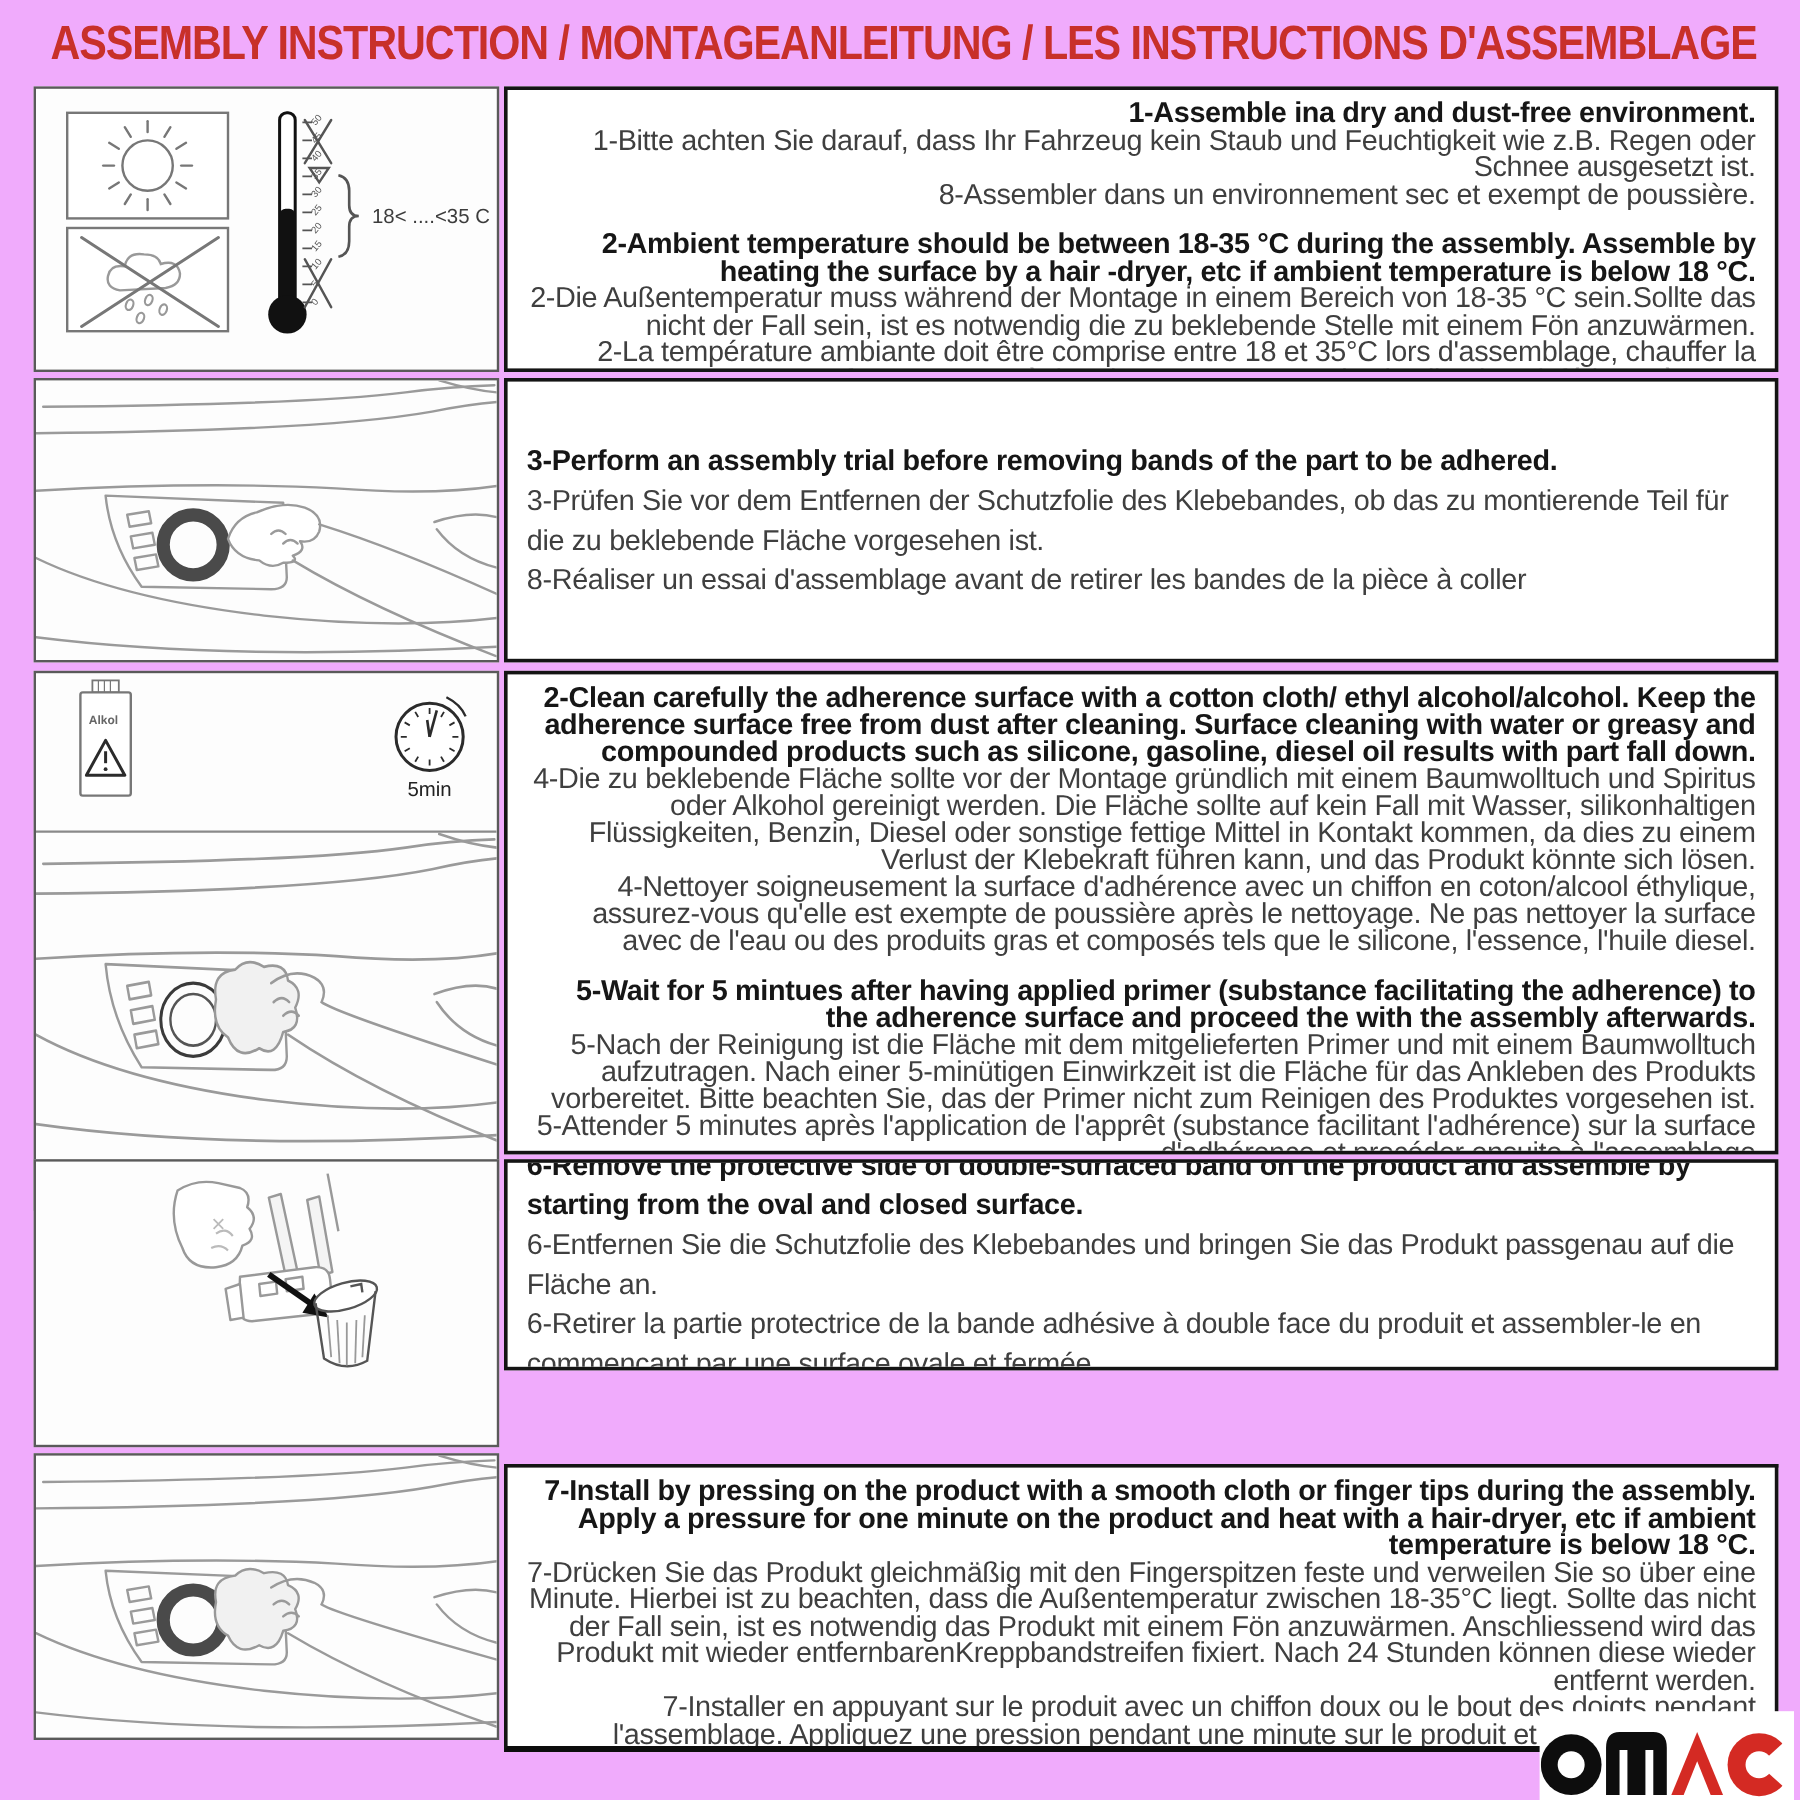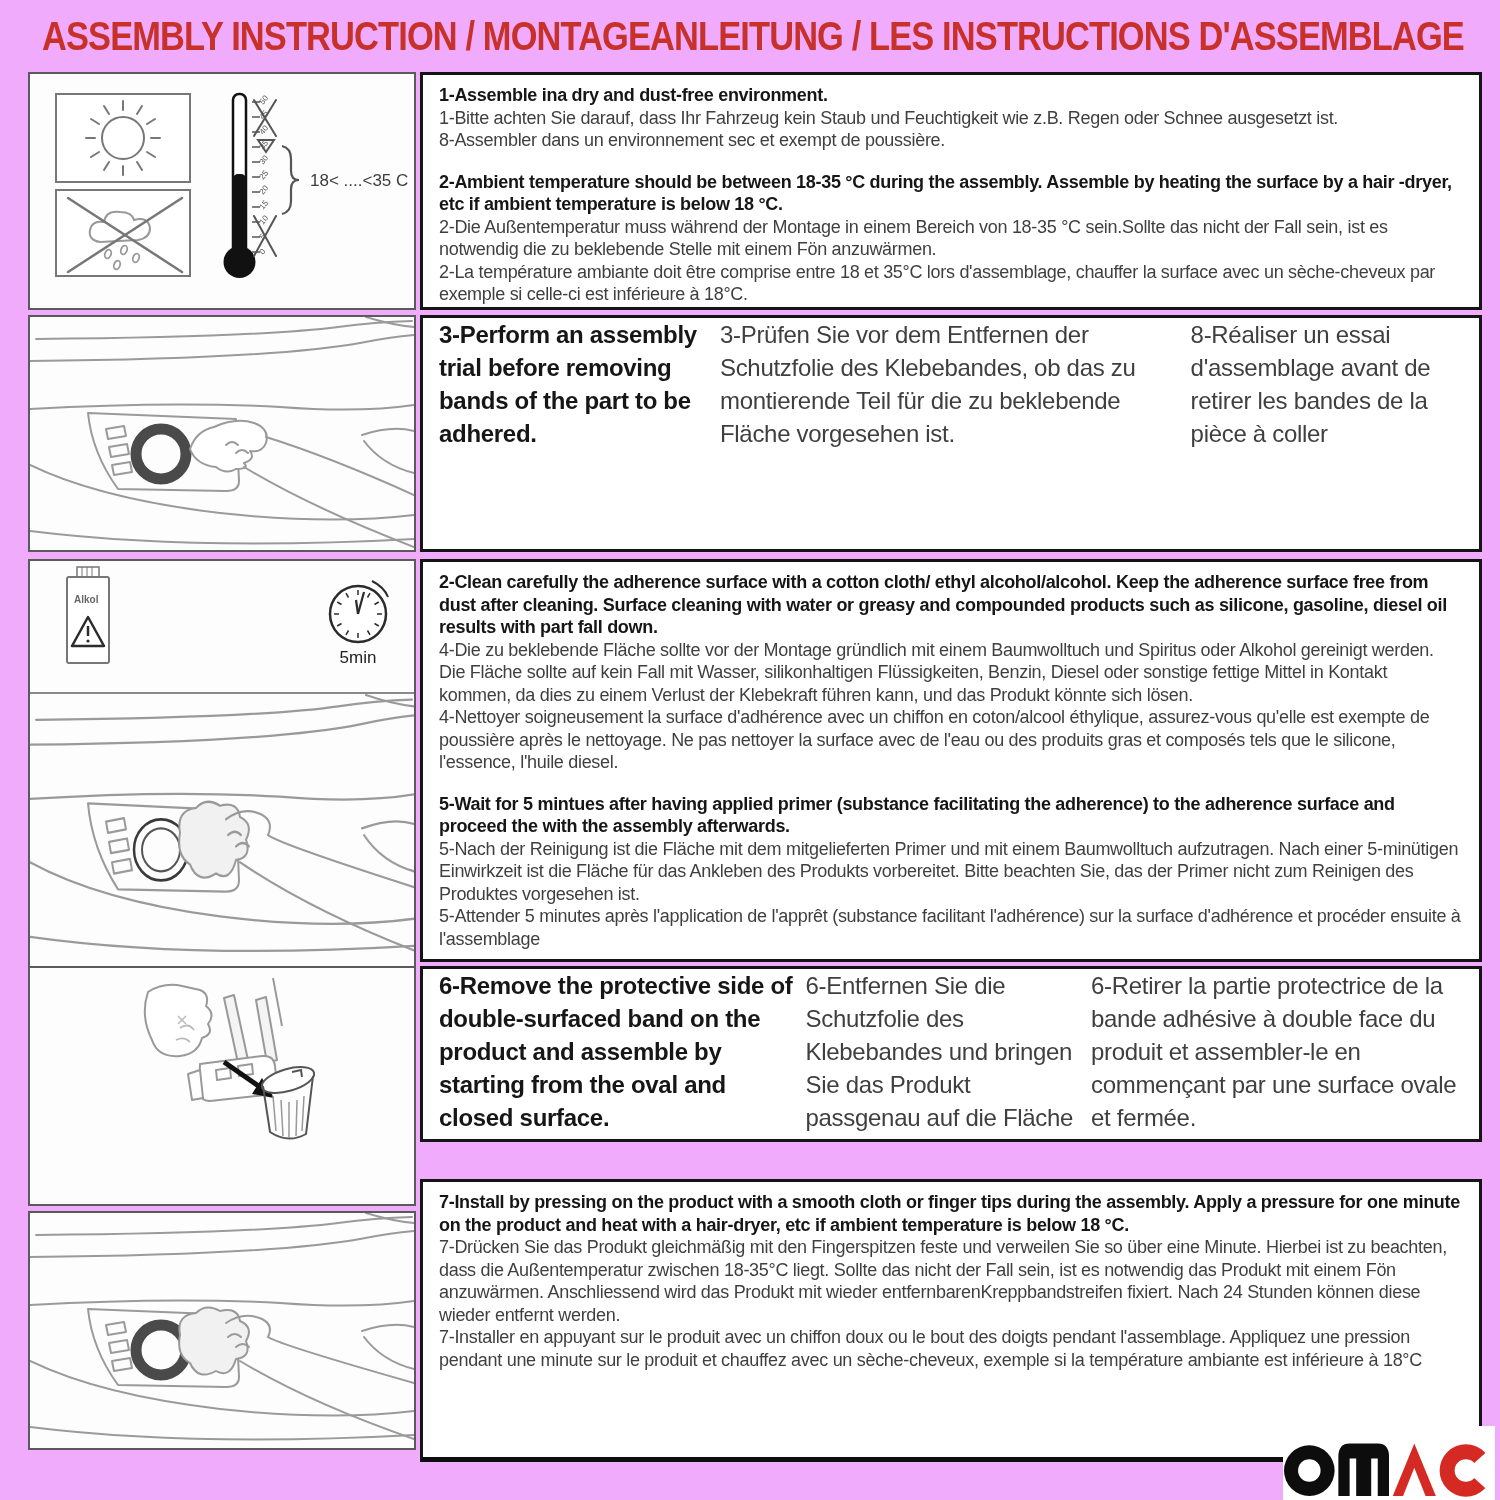--- a/index.html
+++ b/index.html
@@ -6,24 +6,24 @@
   .page{position:relative;width:1500px;height:1500px;background:#f0abfc;
         font-family:"Liberation Sans", sans-serif;overflow:hidden;}
   .title{position:absolute;left:42px;top:14px;font-size:40px;font-weight:bold;
          color:#c8302a;letter-spacing:-1px;white-space:nowrap;
          transform:scale(0.86,1);transform-origin:left top;}
   .imgbox{position:absolute;left:28px;width:388px;border:2px solid #5a5a5a;
           background:#fdfdfd;box-sizing:border-box;overflow:hidden;}
   .textbox{position:absolute;left:420px;width:1062px;border:3px solid #141414;
            background:#fff;box-sizing:border-box;overflow:hidden;}
   .textbox p{margin:0;}
-  .small{font-size:18px;line-height:22.5px;letter-spacing:-0.3px;
-         padding:9px 16px 0 16px;color:#3f3f3f;}
+  .small{font-size:24px;line-height:22.5px;letter-spacing:-0.3px;
+         padding:9px 16px 0 16px;color:#3f3f3f;text-align:right;}
   .big{font-size:24px;line-height:33px;letter-spacing:-0.3px;color:#3f3f3f;
-       padding:0 16px;display:flex;flex-direction:row;justify-content:center;}
+       padding:0 16px;display:flex;flex-direction:column;justify-content:center;}
   .b{font-weight:bold;color:#161616;}
   .gap{margin-top:19px !important;}
   .textbox5{border-bottom-width:5px;border-bottom-color:#0d0d0d;}
   .logo{position:absolute;left:1283px;top:1426px;width:212px;height:76px;
         background:#fff;display:flex;align-items:center;justify-content:center;}
   svg text{font-family:"Liberation Sans", sans-serif;}
 </style>
 </head>
 <body>
 
@@ -284,21 +284,21 @@
       <circle cx="131" cy="137" r="25" fill="none" stroke="#4a4a4a" stroke-width="11"></circle>
       <path d="M150 122 Q146 102 166 100 Q176 90 190 98 Q208 94 210 108 Q224 114 216 128 Q222 144 206 146 Q200 166 186 158 Q168 168 160 150 Q146 142 150 122 Z" fill="#f1f1f1" stroke="#999" stroke-width="2" stroke-linejoin="round"></path>
       <g stroke="#9a9a9a" stroke-width="2" fill="none" stroke-linecap="round">
         <path d="M196 110 Q214 98 232 106 Q244 112 238 124 Q250 132 384 170"></path>
         <path d="M210 148 Q280 190 384 226"></path>
         <path d="M198 124 q7 -6 13 0"></path>
           <path d="M206 134 q7 -6 13 0"></path>
       </g>
     </svg>
   </div>
-  <div class="textbox small textbox5" style="top:1179px;height:283px">
+  <div class="textbox small textbox5" style="top:1220px;height:240px">
     <p class="b">7-Install by pressing on the product with a smooth cloth or finger tips during the assembly. Apply a pressure for one minute on the product and heat with a hair-dryer, etc if ambient temperature is below 18 °C.</p>
     <p>7-Drücken Sie das Produkt gleichmäßig mit den Fingerspitzen feste und verweilen Sie so über eine Minute. Hierbei ist zu beachten, dass die Außentemperatur zwischen 18-35°C liegt. Sollte das nicht der Fall sein, ist es notwendig das Produkt mit einem Fön anzuwärmen. Anschliessend wird das Produkt mit wieder entfernbarenKreppbandstreifen fixiert. Nach 24 Stunden können diese wieder entfernt werden.</p>
     <p>7-Installer en appuyant sur le produit avec un chiffon doux ou le bout des doigts pendant l'assemblage. Appliquez une pression pendant une minute sur le produit et chauffez avec un sèche-cheveux, exemple si la température ambiante est inférieure à 18°C</p>
   </div>
 
   <div class="logo" role="img" aria-label="OMAC">
     <svg width="210" height="72" viewBox="0 0 224 76">
       <g>
         <circle cx="27" cy="45" r="27" fill="#0d0d0d"></circle>
         <circle cx="27" cy="45" r="12" fill="#ffffff"></circle>

